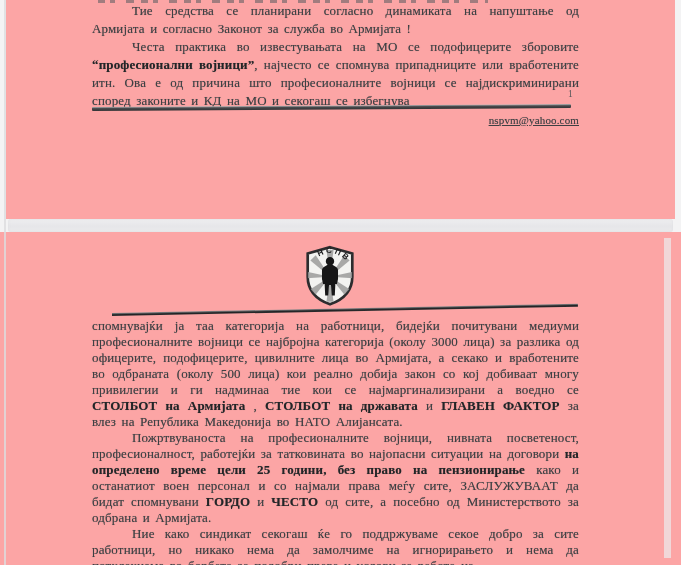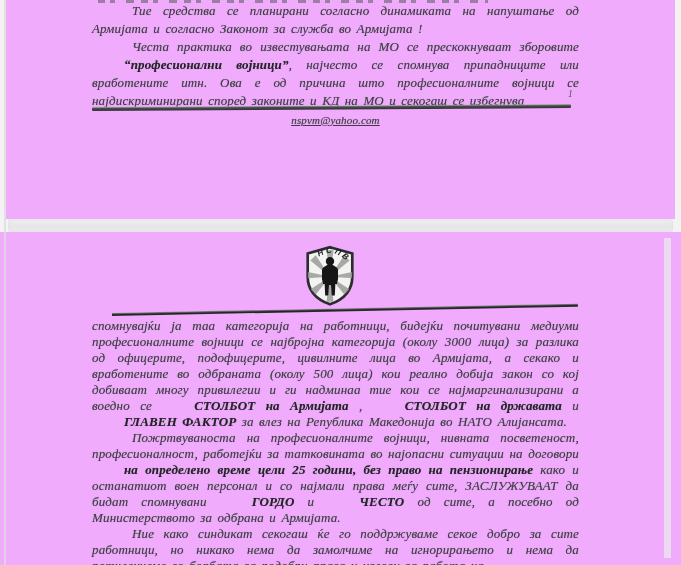--- a/index.html
+++ b/index.html
@@ -4,21 +4,21 @@
 <style>
   html, body { margin: 0; padding: 0; background: #eef0f1; }
   .canvas {
     position: relative;
     width: 681px; height: 565px;
     margin: 0 auto;
     background: #f3f3f4;
     overflow: hidden;
     font-family: "Liberation Serif", serif;
   }
-  .page { position: absolute; background: #f0abfc; font-style: italic; }
+  .page { position: absolute; background: #fca5a5; }
   .page1 { left: 6px; top: 0; width: 669px; height: 219px; }
   .page2 { left: 0; top: 232px; width: 681px; height: 333px; }
 
   .left-edge {
     position: absolute; left: 4px; top: 0; width: 2px; height: 565px;
     background: #dcdcdf; opacity: .8; z-index: 5;
   }
   .right-edge {
     position: absolute; left: 664px; top: 238px; width: 7px; height: 320px;
     background: #ececee; opacity: .7; z-index: 4;
@@ -31,21 +31,21 @@
     box-shadow: inset 0 0 3px #dedee1;
     z-index: 3;
   }
 
   
   .scan-text {
     color: #3e4043;
     text-shadow: 0 0 0.7px rgba(70,72,76,.55);
     letter-spacing: .15px;
   }
-  .b { font-weight: bold; color: #232527; margin-left: 32px; }
+  .b { font-weight: bold; color: #232527; }
 
   .clipped-line {
     position: absolute; left: 92px; top: 0; width: 390px; height: 3px;
     background: repeating-linear-gradient(90deg,
       rgba(90,92,96,.7) 0 7px, transparent 7px 12px,
       rgba(90,92,96,.7) 12px 17px, transparent 17px 28px,
       rgba(90,92,96,.7) 28px 36px, transparent 36px 43px);
     opacity: .8;
   }
 
@@ -64,21 +64,21 @@
   .footrule {
     position: absolute; left: 86px; top: 107px; width: 479px; height: 4px;
     background: linear-gradient(180deg, #b2b3b5 0%, #48494c 40%, #323335 100%);
     transform: rotate(-0.35deg); transform-origin: left center;
     border-radius: 1px;
   }
   .footer {
     position: absolute; left: 86px; top: 114px; width: 487px;
     text-align: center; font-size: 11px; line-height: 13.5px;
   }
-  .footer .email { text-decoration: underline; }
+  .footer .email { text-decoration: underline; text-align: right; }
 
   .logo { position: absolute; left: 302px; top: 9px; width: 56px; height: 66px; }
 
   .headrule {
     position: absolute; left: 112px; top: 81px; width: 466px; height: 3px;
     background: linear-gradient(180deg, #8d8e90 0%, #222325 60%, #2c2d2f 100%);
     transform: rotate(-1.15deg); transform-origin: left center;
   }
 
   .body2 {
@@ -90,21 +90,21 @@
 </head>
 <body>
 
 <div class="canvas">
 
   <div class="page page1">
     <div class="clipped-line"></div>
 
     <div class="body1 scan-text">
       <p class="para indent"><span>Тие средства се планирани согласно динамиката на напуштање од Армијата и согласно Законот за служба во Армијата !</span></p>
-      <p class="para indent"><span>Честа практика во известувањата на МО се прескокнуваат зборовите </span><span class="b">“професионални војници”</span><span>, најчесто се спомнува припадниците или вработените итн. Ова е од причина што професионалните војници се најдискриминирани според законите и КД на МО и секогаш се избегнува</span></p>
+      <p class="para indent"><span>Честа практика во известувањата на МО се подофицерите зборовите </span><span class="b">“професионални војници”</span><span>, најчесто се спомнува припадниците или вработените итн. Ова е од причина што професионалните војници се најдискриминирани според законите и КД на МО и секогаш се избегнува</span></p>
     </div>
 
     <div class="pagenum">1</div>
     <div class="footrule"></div>
 
     <div class="footer scan-text">
       <div class="email">nspvm@yahoo.com</div>
     </div>
   </div>
 

